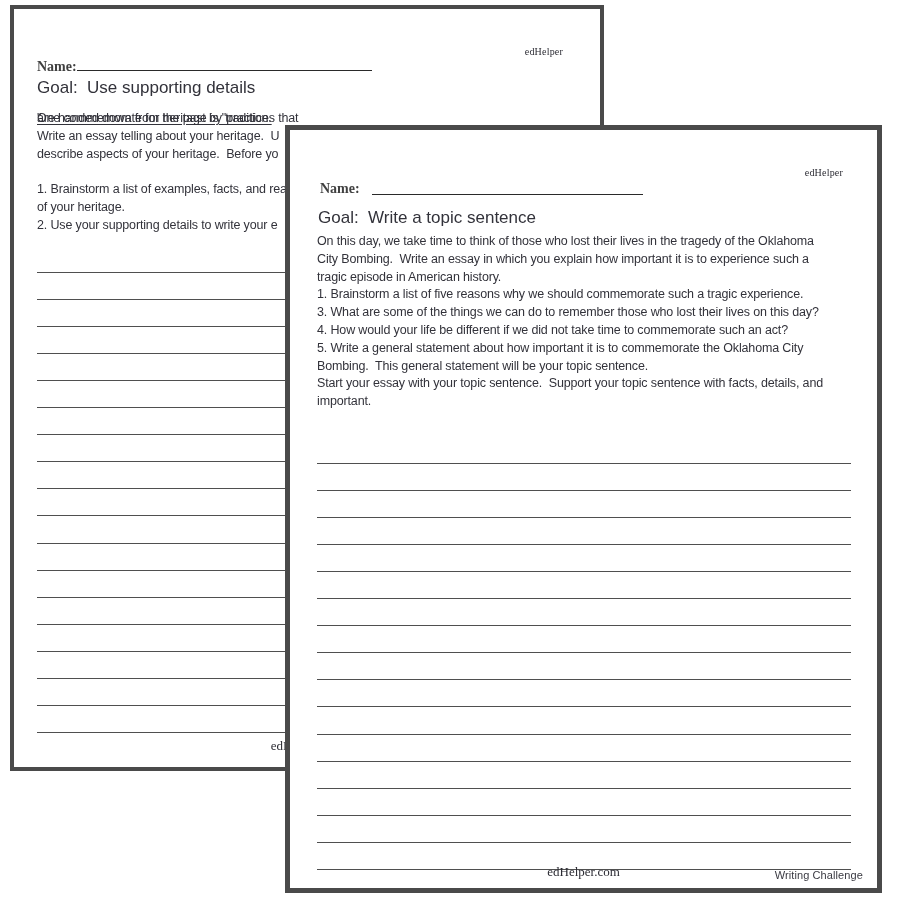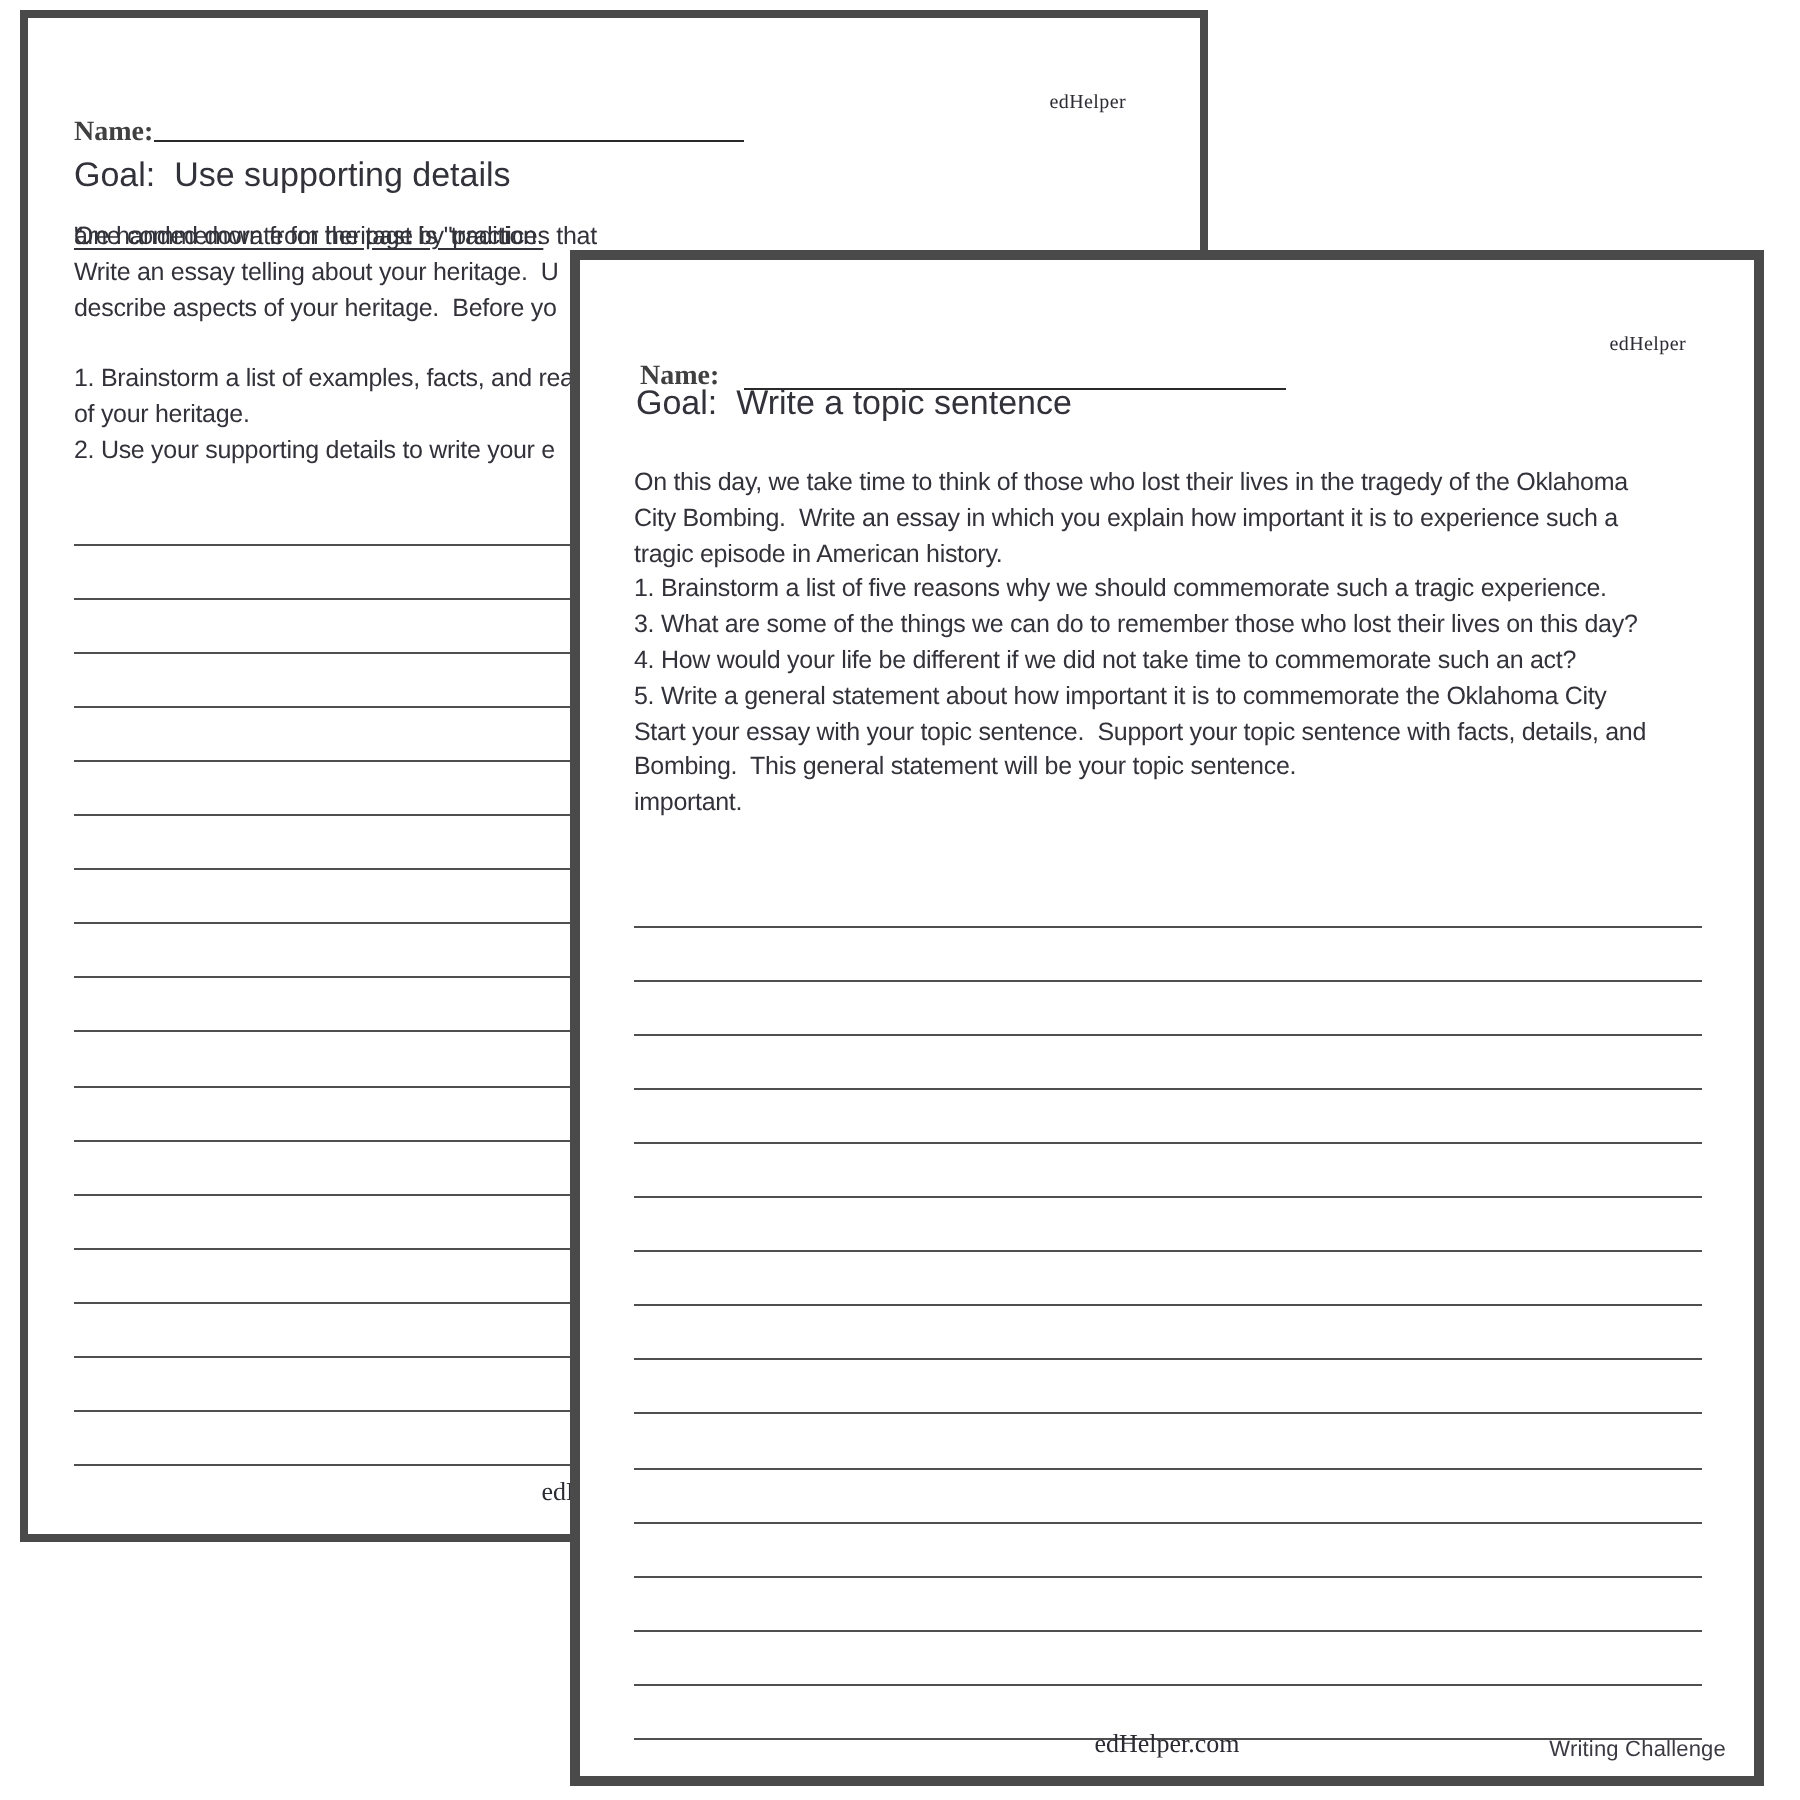--- a/index.html
+++ b/index.html
@@ -46,21 +46,21 @@
   #back-page .name-underline{left:63px;top:61px;width:295px;}
   #back-page .goal{left:23px;top:69px;}
   #back-page .para{left:23px;top:101px;width:560px;}
   #back-page .wlines{left:23px;top:237px;width:552px;}
   #back-page .footer-brand{top:729px;}
 
   
   #front-page .brand{top:37px;right:34px;}
   #front-page .name-label{left:30px;top:51px;}
   #front-page .name-underline{left:82px;top:64px;width:271px;}
-  #front-page .goal{left:28px;top:62px;}
+  #front-page .goal{left:28px;top:78px;}
   #front-page .para{left:27px;top:103px;width:545px;}
   #front-page .wlines{left:27px;top:307px;width:534px;}
   #front-page .footer-brand{top:734px;}
   #front-page .footer-right{top:739px;right:14px;}
 </style>
 </head>
 <body>
 
 <div class="page" id="back-page">
   <div class="brand">edHelper</div>
@@ -111,22 +111,22 @@
   <div class="goal">Goal:  Write a topic sentence</div>
 
   <div class="para">
       <div class="pline">On this day, we take time to think of those who lost their lives in the tragedy of the Oklahoma</div>
       <div class="pline">City Bombing.  Write an essay in which you explain how important it is to experience such a</div>
       <div class="pline">tragic episode in American history.</div>
       <div class="pline">1. Brainstorm a list of five reasons why we should commemorate such a tragic experience.</div>
       <div class="pline">3. What are some of the things we can do to remember those who lost their lives on this day?</div>
       <div class="pline">4. How would your life be different if we did not take time to commemorate such an act?</div>
       <div class="pline">5. Write a general statement about how important it is to commemorate the Oklahoma City</div>
+      <div class="pline">Bombing.  This general statement will be your topic sentence.</div>
       <div class="pline">Start your essay with your topic sentence.  Support your topic sentence with facts, details, and</div>
-      <div class="pline">Bombing.  This general statement will be your topic sentence.</div>
       <div class="pline">important.</div>
     </div>
 
   <div class="wlines">
       <div class="wline"></div>
       <div class="wline"></div>
       <div class="wline"></div>
       <div class="wline"></div>
       <div class="wline"></div>
       <div class="wline"></div>

